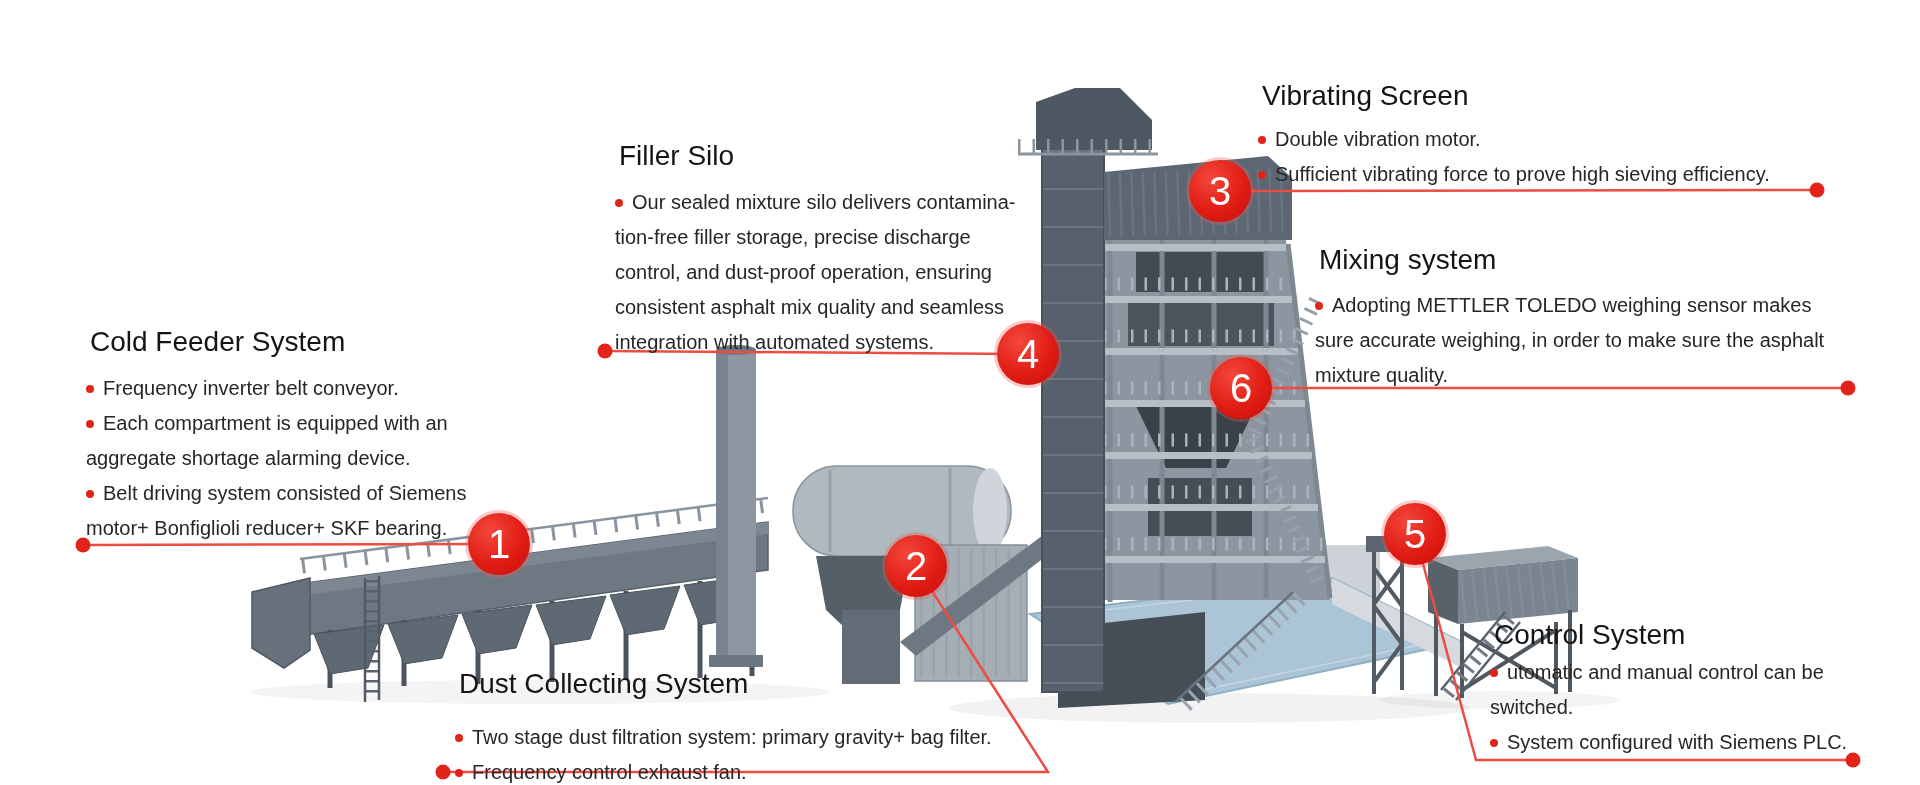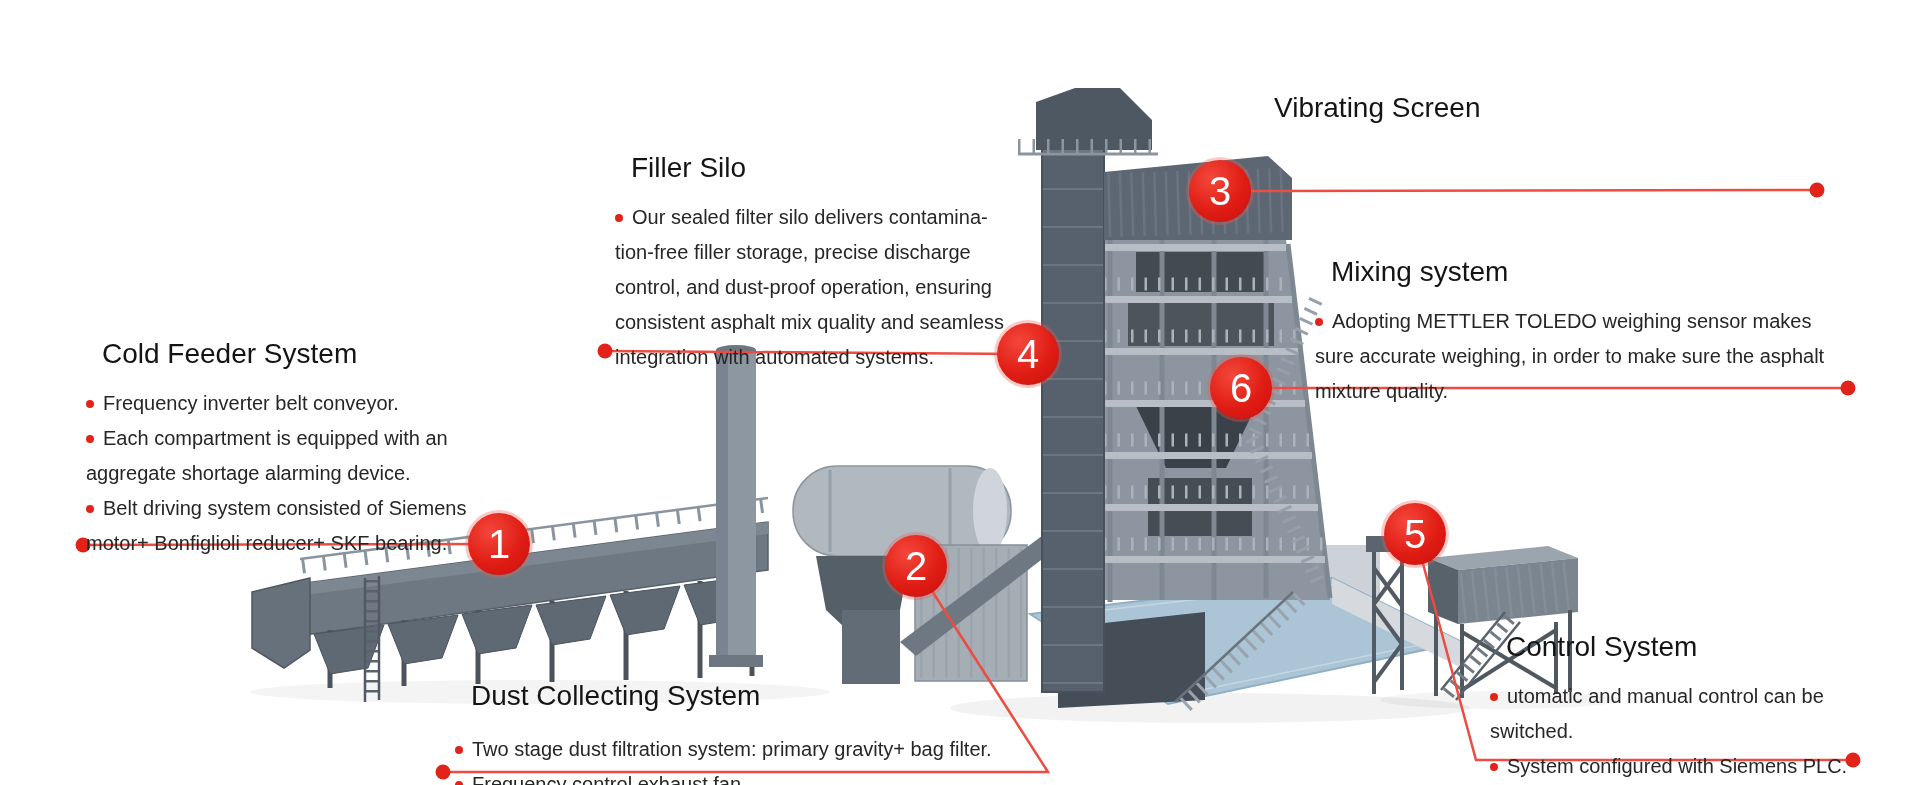--- a/index.html
+++ b/index.html
@@ -7,21 +7,21 @@
           font-family:"Liberation Sans","DejaVu Sans",sans-serif;}
   svg.layer{position:absolute;left:0;top:0;width:1920px;height:785px;}
   .plant-layer{z-index:1;}
   .connector-layer{z-index:2;}
   .num{position:absolute;z-index:3;width:62px;height:62px;border-radius:50%;
        background:radial-gradient(circle at 36% 30%, #f4473c 0%, #e01d14 55%, #c90d0d 100%);
        box-shadow:0 0 0 3px rgba(240,90,80,.32);
        color:#fff;display:flex;align-items:center;justify-content:center;
        font-size:40px;line-height:1;}
   .callout{position:absolute;z-index:4;color:#262626;}
-  .callout h3{margin:16px;font-size:28px;font-weight:400;color:#141414;line-height:32px;}
+  .callout h3{margin:4px;font-size:28px;font-weight:400;color:#141414;line-height:32px;}
   .callout .lines{margin-top:13px;}
   .callout p{margin:0;font-size:20px;line-height:35px;white-space:nowrap;}
   .dot{display:inline-block;width:8px;height:8px;border-radius:50%;background:#e2231a;
        margin-right:9px;vertical-align:2px;}
 </style>
 </head>
 <body>
 
 <div class="canvas">
 
@@ -201,26 +201,30 @@
   <div class="callout" style="left:455px;top:664px;">
     <h3>Dust Collecting System</h3>
     <div class="lines" style="margin-top:20px;">
       <p><span class="dot"></span><span>Two stage dust filtration system: primary gravity+ bag filter.</span></p>
       <p><span class="dot"></span><span>Frequency control exhaust fan.</span></p>
     </div>
   </div>
 
   <div class="callout" style="left:1258px;top:76px;">
     <h3>Vibrating Screen</h3>
+    <div class="lines" style="margin-top:10px;">
+      <p><span class="dot"></span><span>Double vibration motor.</span></p>
+      <p><span class="dot"></span><span>Sufficient vibrating force to prove high sieving efficiency.</span></p>
+    </div>
   </div>
 
   <div class="callout" style="left:615px;top:136px;">
     <h3>Filler Silo</h3>
     <div class="lines">
-      <p><span class="dot"></span><span>Our sealed filter silo delivers contamina-</span></p>
+      <p><span class="dot"></span><span>Our sealed mixture silo delivers contamina-</span></p>
       <p><span>tion-free filler storage, precise discharge</span></p>
       <p><span>control, and dust-proof operation, ensuring</span></p>
       <p><span>consistent asphalt mix quality and seamless</span></p>
       <p><span>integration with automated systems.</span></p>
     </div>
   </div>
 
   <div class="callout" style="left:1490px;top:615px;">
     <h3>Control System</h3>
     <div class="lines" style="margin-top:0;">

